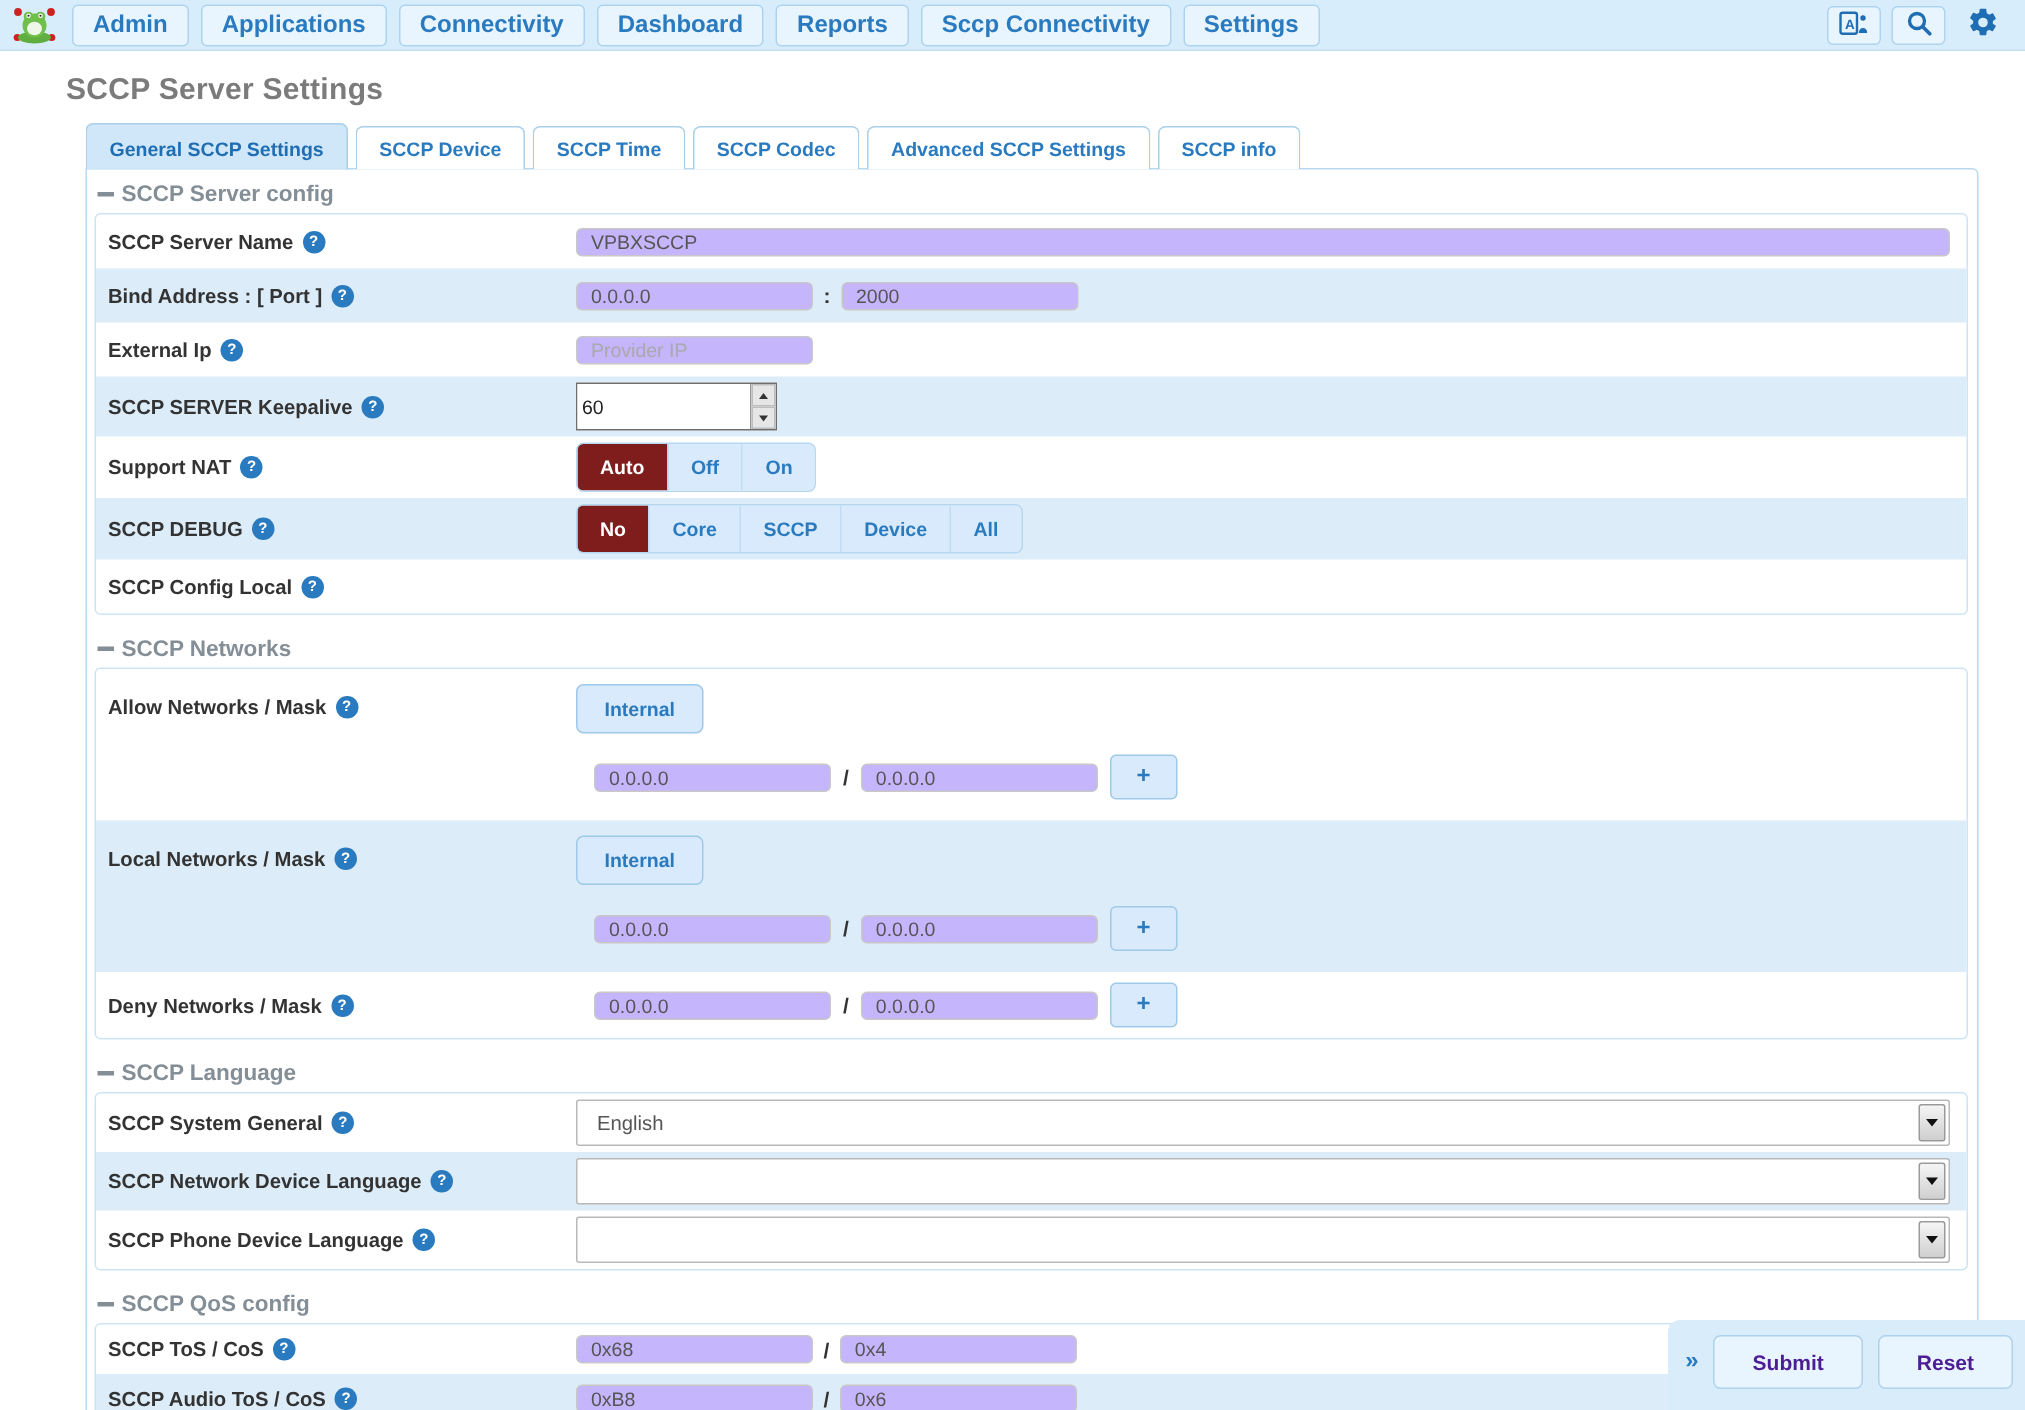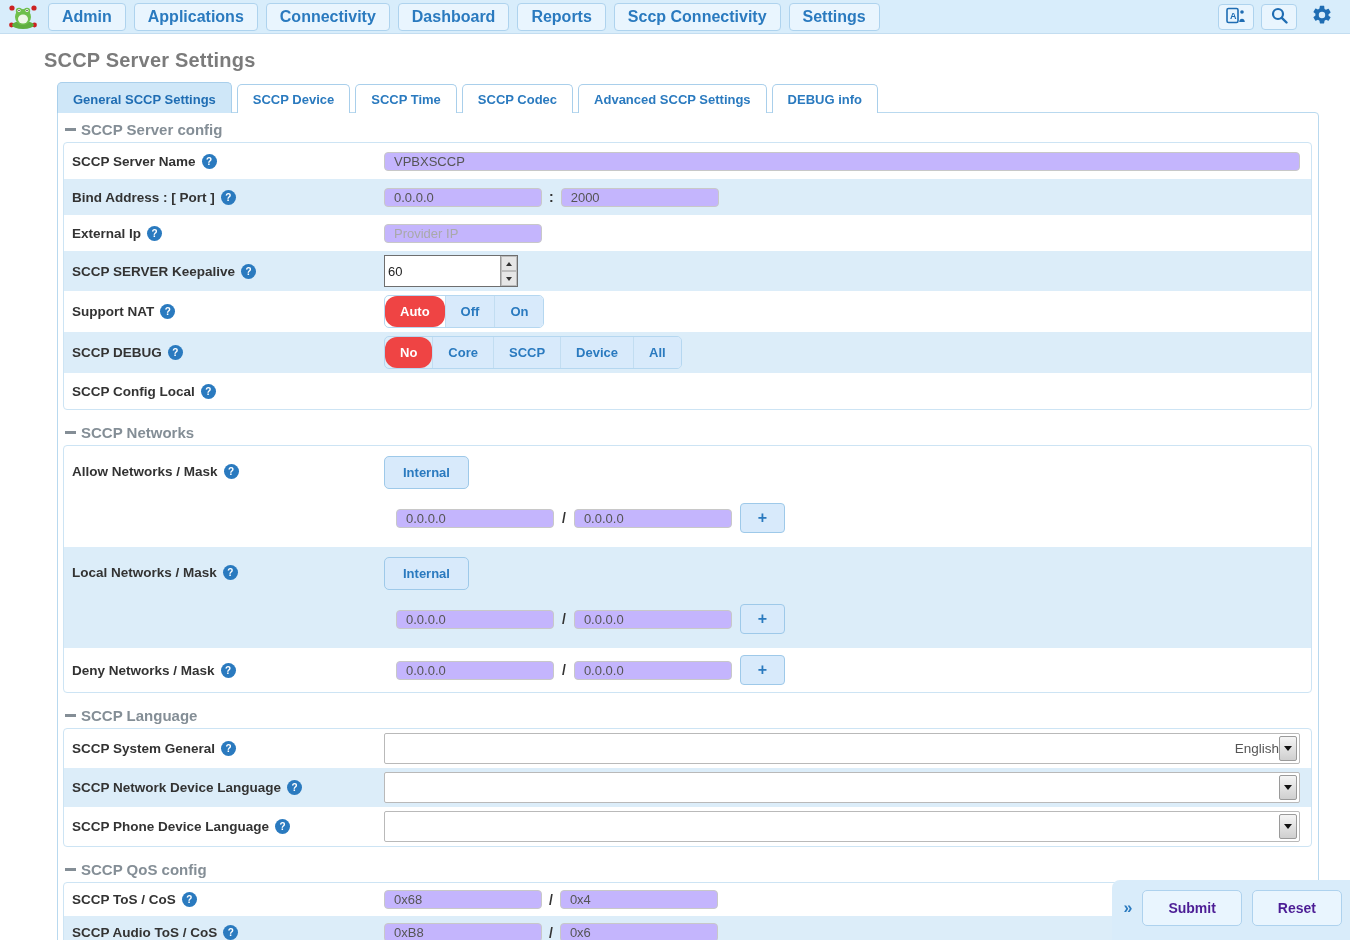--- a/index.html
+++ b/index.html
@@ -95,37 +95,37 @@
   .tri-dn { width:0; height:0; border-left:3px solid transparent; border-right:3px solid transparent; border-top:4px solid #333; }
 
   
   .seggroup { display:inline-flex; border:1px solid #b5d7f0; border-radius:5px; overflow:hidden; }
   .seg {
     padding:8px 15px; font-size:13px; font-weight:bold; color:#2a7abf;
     background:#d8eafb; border:none; border-left:1px solid #c2ddf1; cursor:pointer;
     font-family:"Liberation Sans",sans-serif;
   }
   .seg:first-child { border-left:none; }
-  .seg.sel { background:#ef4444; color:#ffffff;border-radius:12px; }
+  .seg.sel { background:#7f1d1d; color:#ffffff; }
 
   .lite-btn {
     padding:8px 18px; background:#d8eafb; border:1px solid #9ec9e9; border-radius:5px;
     color:#2a7abf; font-weight:bold; font-size:13px; cursor:pointer;
     font-family:"Liberation Sans",sans-serif;
   }
   .net-line { display:flex; align-items:center; gap:8px; margin-left:12px; }
   .plus-btn {
     width:45px; height:30px; background:#d8eafb; border:1px solid #9ec9e9; border-radius:4px;
     color:#2a7abf; font-weight:bold; font-size:16px; line-height:1; cursor:pointer;
   }
 
   
   .selectbox {
     flex:1; height:31px; border:1px solid #b9b9b9; border-radius:2px; background:#fff;
-    display:flex; align-items:center; cursor:pointer; margin-right:1px;text-align:right;
+    display:flex; align-items:center; cursor:pointer; margin-right:1px;
   }
   .selectbox .sval { flex:1; font-size:13.5px; color:#555; padding-left:13px; }
   .selarrow {
     width:18px; height:25px; margin-right:2px; border:1px solid #9a9a9a; border-radius:2px;
     background:linear-gradient(#f5f5f5,#cfcfcf);
     display:flex; align-items:center; justify-content:center;
   }
   .selarrow .tri { width:0; height:0; border-left:4px solid transparent; border-right:4px solid transparent; border-top:5px solid #111; }
 
   
@@ -200,21 +200,21 @@
 </div>
 
 <h1 class="page-title">SCCP Server Settings</h1>
 
 <div class="tabbar">
   <button class="tab active">General SCCP Settings</button>
   <button class="tab">SCCP Device</button>
   <button class="tab">SCCP Time</button>
   <button class="tab">SCCP Codec</button>
   <button class="tab">Advanced SCCP Settings</button>
-  <button class="tab">DEBUG info</button>
+  <button class="tab">SCCP info</button>
 </div>
 
 <div class="tab-content">
 
   <div class="section-header">
     <span class="minus-icon"></span>
     <span>SCCP Server config</span>
   </div>
   <div class="panel">
 

